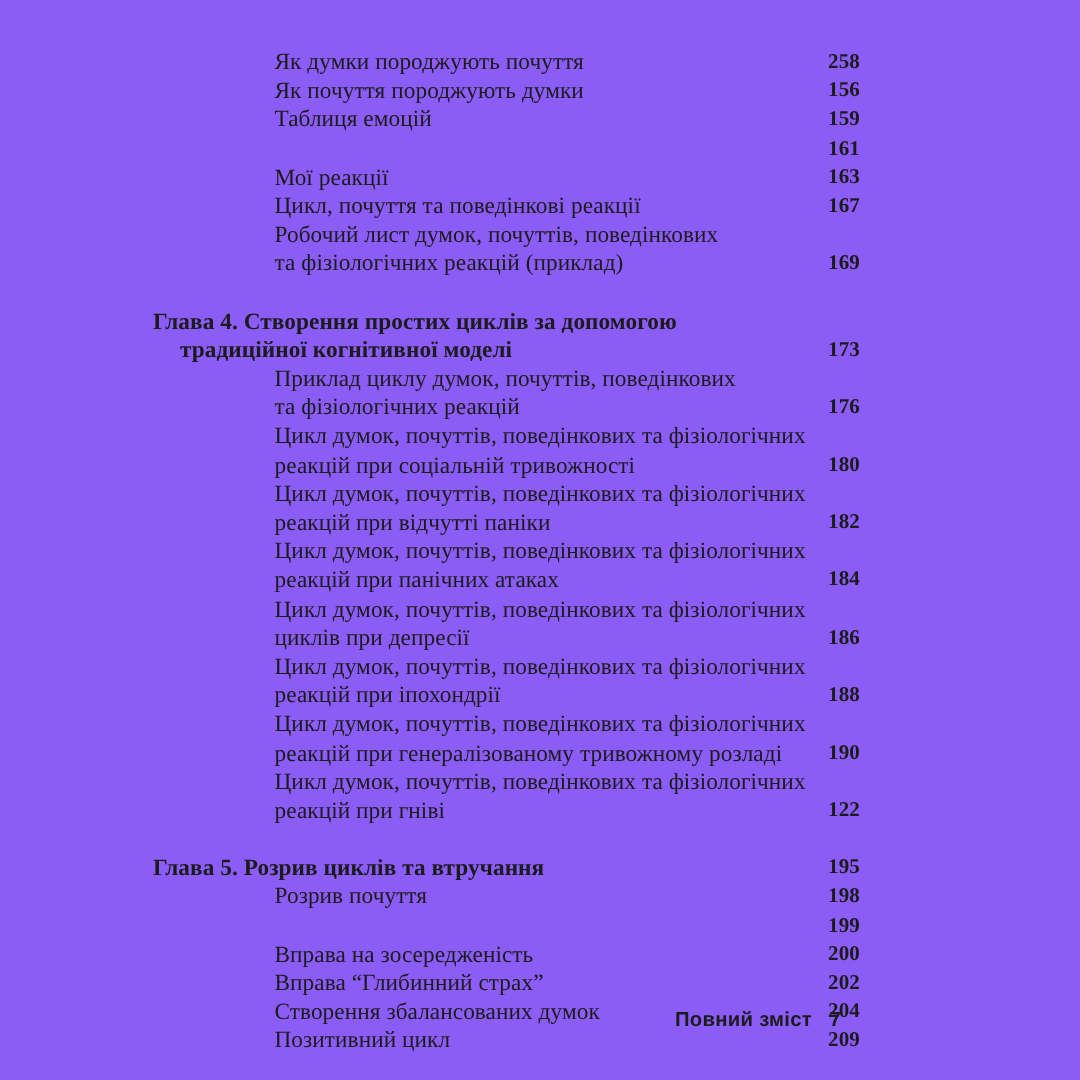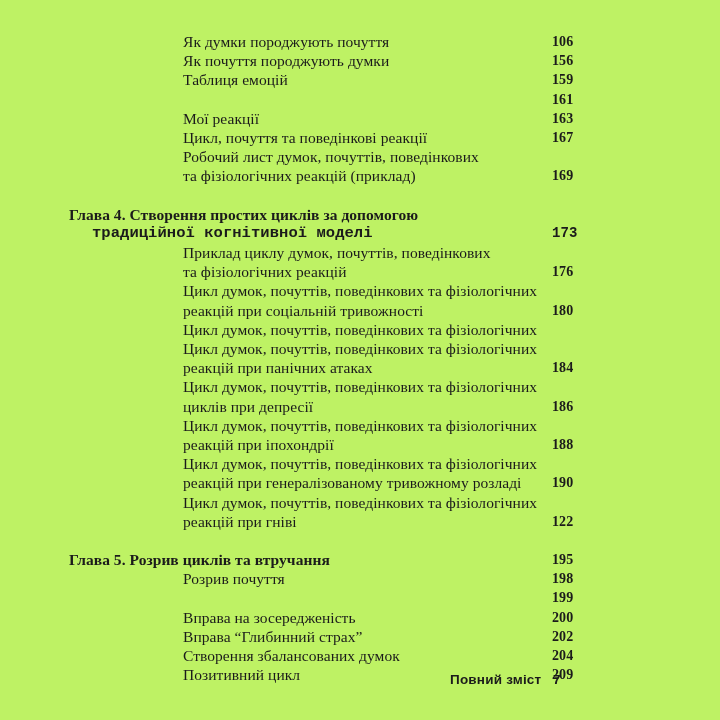--- a/index.html
+++ b/index.html
@@ -15,21 +15,21 @@
     overflow: hidden;
     position: relative;
   }
 
   .page {
     position: absolute;
     left: 0;
     top: 0;
     width: 720px;
     height: 720px;
-    background: #bef264;
+    background: #8b5cf6;
   }
 
   .toc {
     position: absolute;
     left: 0;
     top: 32px;
     width: 720px;
   }
 
   
@@ -53,22 +53,22 @@
     font-weight: 700;
     letter-spacing: 0.1px;
   }
 
   .line {
     position: relative;
   }
 
   
   .lvl-entry   { padding-left: 183px; }
-  .lvl-chapter { padding-left: 69px; }
-  .lvl-chapter-cont { padding-left: 92px; font-family: Liberation Mono, monospace; }
+  .lvl-chapter { padding-left: 102px; }
+  .lvl-chapter-cont { padding-left: 120px; }
 
   .chapter .txt {
     font-weight: 700;
     font-size: 15.5px;
   }
 
   .spacer { height: 19.2px; }
 
   
   .footer {
@@ -101,21 +101,21 @@
   }
 </style>
 </head>
 <body>
 
 <div class="page">
 
   <div class="toc" id="toc-root">
       <div class="line lvl-entry">
         <span class="txt">Як думки породжують почуття</span>
-        <span class="pg">106</span>
+        <span class="pg">258</span>
       </div>
       <div class="line lvl-entry">
         <span class="txt">Як почуття породжують думки</span>
         <span class="pg">156</span>
       </div>
       <div class="line lvl-entry">
         <span class="txt">Таблиця емоцій</span>
         <span class="pg">159</span>
       </div>
       <div class="line lvl-entry">
@@ -153,20 +153,24 @@
       </div>
       <div class="line lvl-entry">
         <span class="txt">Цикл думок, почуттів, поведінкових та фізіологічних</span>
       </div>
       <div class="line lvl-entry">
         <span class="txt">реакцій при соціальній тривожності</span>
         <span class="pg">180</span>
       </div>
       <div class="line lvl-entry">
         <span class="txt">Цикл думок, почуттів, поведінкових та фізіологічних</span>
+      </div>
+      <div class="line lvl-entry">
+        <span class="txt">реакцій при відчутті паніки</span>
+        <span class="pg">182</span>
       </div>
       <div class="line lvl-entry">
         <span class="txt">Цикл думок, почуттів, поведінкових та фізіологічних</span>
       </div>
       <div class="line lvl-entry">
         <span class="txt">реакцій при панічних атаках</span>
         <span class="pg">184</span>
       </div>
       <div class="line lvl-entry">
         <span class="txt">Цикл думок, почуттів, поведінкових та фізіологічних</span>

